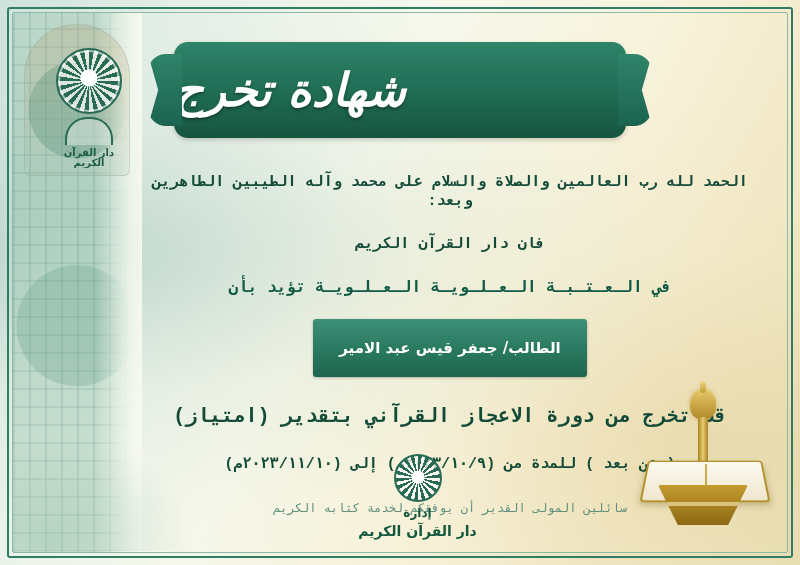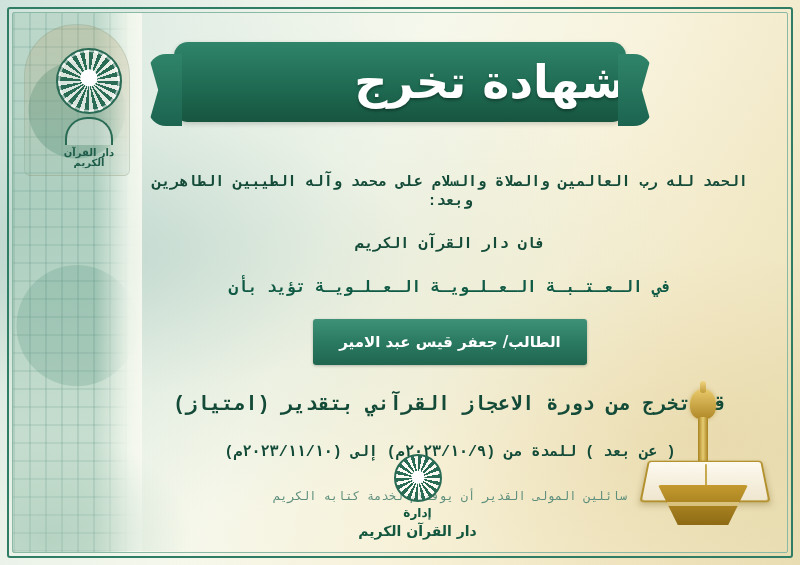--- a/index.html
+++ b/index.html
@@ -110,27 +110,28 @@
   .title-wrap {
     position: absolute;
     top: 42px;
     left: 0; right: 0;
     display: flex;
     justify-content: center;
   }
   .ribbon {
     position: relative;
     width: 452px;
-    height: 80px;
+    height: 96px;
     background: linear-gradient(180deg, #2f8469 0%, #1f6b53 55%, #17553f 100%);
     border-radius: 14px;
     display: flex;
     align-items: center;
-    justify-content: flex-start;
+    justify-content: flex-end;
     box-shadow: 0 2px 5px rgba(0,0,0,0.18);
+    font-style: italic;
   }
   .ribbon:before, .ribbon:after {
     content: "";
     position: absolute;
     top: 12px;
     width: 34px; height: 72px;
     background: linear-gradient(180deg, #2f8469 0%, #1c6450 100%);
   }
   .ribbon:before {
     left: -26px;
@@ -175,21 +176,21 @@
     color: #134b38;
     font-weight: bold;
     font-family: Liberation Mono, monospace;
   }
   .line-1 { font-size: 15px; margin-bottom: 24px; }
   .line-2 { font-size: 15px; margin-bottom: 24px; }
   .line-3 { font-size: 16px; color: #0f5a44; margin-bottom: 22px; letter-spacing: 0.5px; }
 
   .name-banner {
     display: inline-block;
-    padding: 14px 26px;
+    padding: 20px 26px;
     border-radius: 3px;
     background: linear-gradient(180deg, #3e9177 0%, #2a7a61 50%, #20654f 100%);
     color: #ffffff;
     font-size: 15px;
     font-weight: bold;
     box-shadow: 0 1px 3px rgba(0,0,0,0.25);
     margin-bottom: 26px;
   }
   .line-5 { font-size: 20px; margin-bottom: 26px; }
   .line-6 { font-size: 15px; margin-bottom: 28px; }

